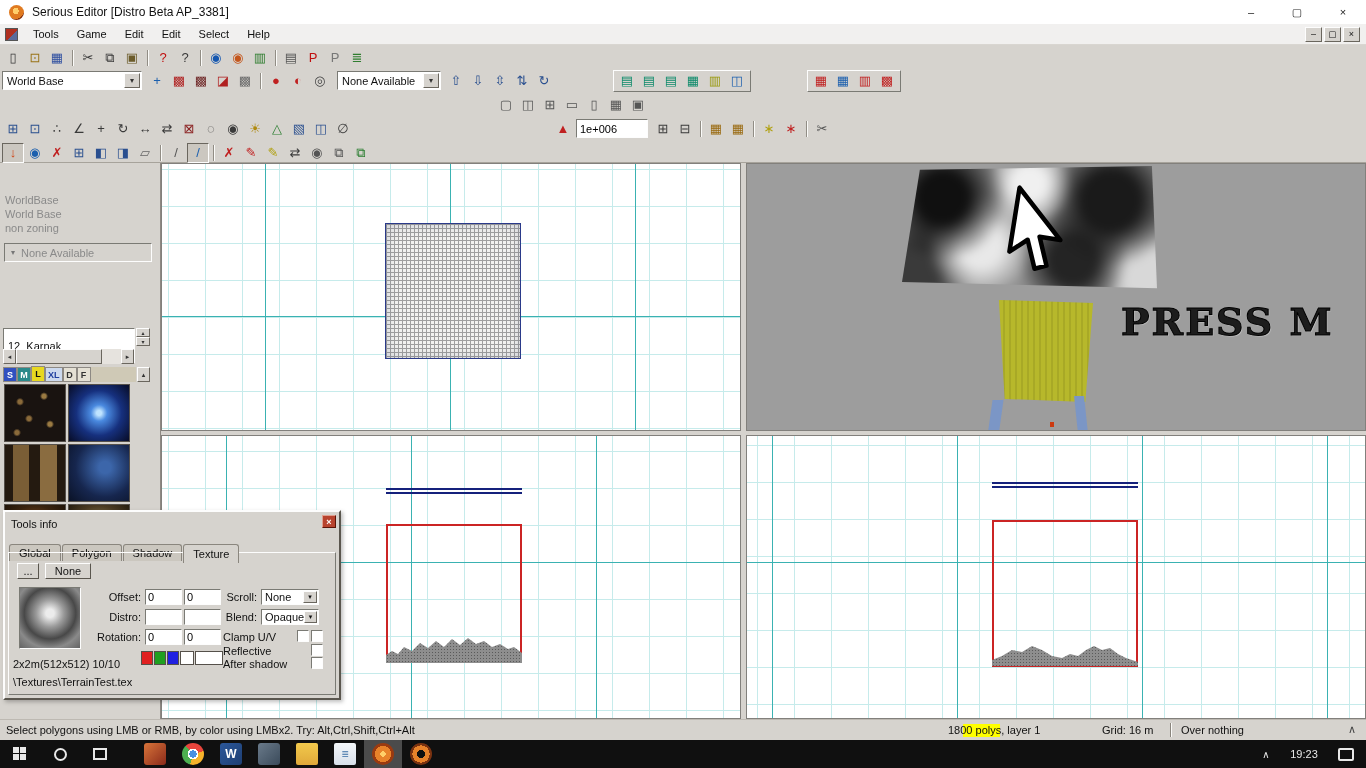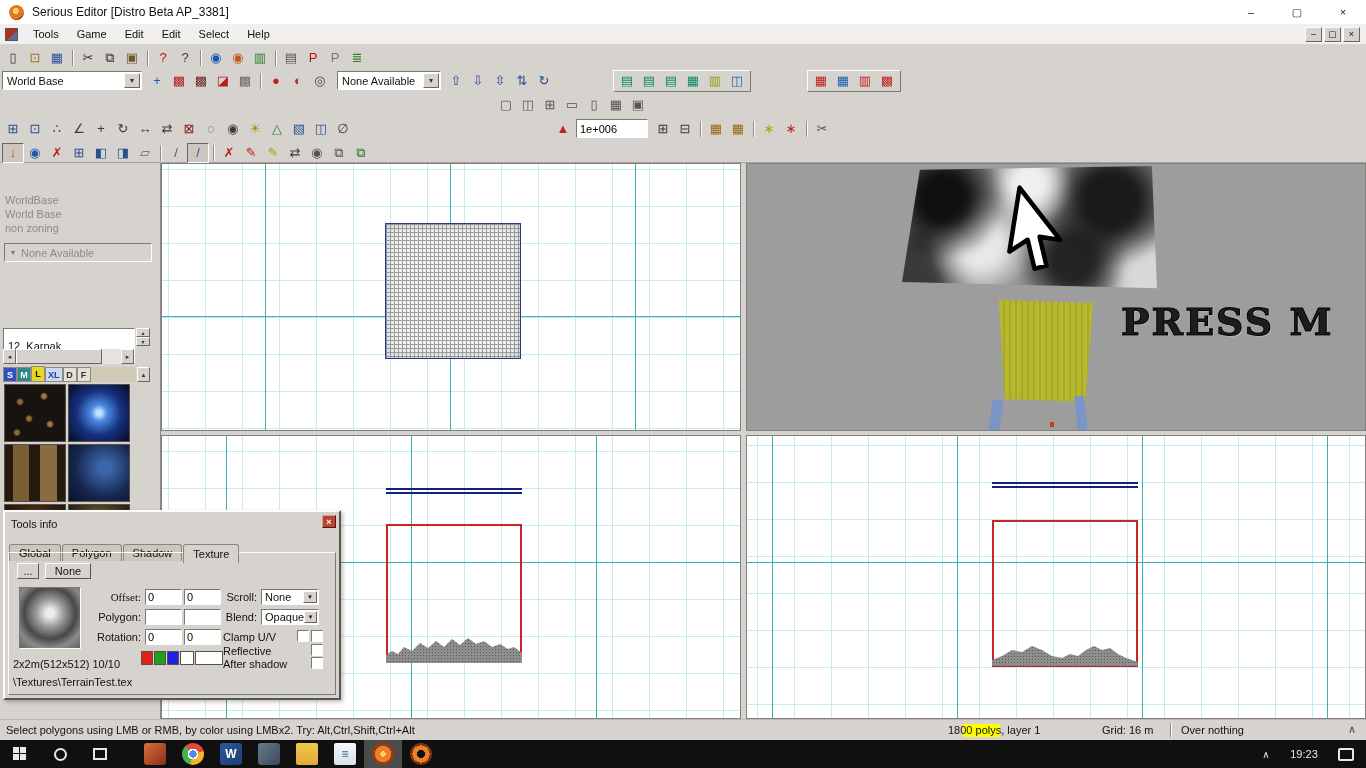--- a/index.html
+++ b/index.html
@@ -607,30 +607,30 @@
         <span class="tp-tab">Shadow</span>
         <span class="tp-tab active">Texture</span>
       </div>
     <div class="tp-content">
       <span class="btn" style="position:absolute;left:8px;top:10px;width:22px;height:16px;">...</span>
       <span class="btn" style="position:absolute;left:36px;top:10px;width:46px;height:16px;">None</span>
 
 
       <div class="tex-preview"></div>
 
-      <span class="lbl r" style="left:84px;top:38px;width:48px;font-family:Liberation Serif, serif;">Offset:</span>
+      <span class="lbl r" style="left:84px;top:38px;width:48px;">Offset:</span>
       <input class="field" style="position: absolute; left: 136px; top: 36px; width: 37px;" value="0">
       <input class="field" style="position: absolute; left: 175px; top: 36px; width: 37px;" value="0">
       <span class="lbl r" style="left:210px;top:38px;width:38px;">Scroll:</span>
       <div class="mini-combo" style="left:252px;top:36px;width:58px;">
         <span class="txt">None</span>
         <span class="arr">▾</span>
       </div>
 
-      <span class="lbl r" style="left:80px;top:58px;width:52px;">Polygon:</span>
+      <span class="lbl r" style="left:80px;top:58px;width:52px;">Distro:</span>
       <input class="field" style="position: absolute; left: 136px; top: 56px; width: 37px;" value="">
       <input class="field" style="position: absolute; left: 175px; top: 56px; width: 37px;" value="">
       <span class="lbl r" style="left:212px;top:58px;width:36px;">Blend:</span>
       <div class="mini-combo" style="left:252px;top:56px;width:58px;">
         <span class="txt">Opaque</span>
         <span class="arr">▾</span>
       </div>
 
       <span class="lbl r" style="left:74px;top:78px;width:58px;">Rotation:</span>
       <input class="field" style="position: absolute; left: 136px; top: 76px; width: 37px;" value="0">

